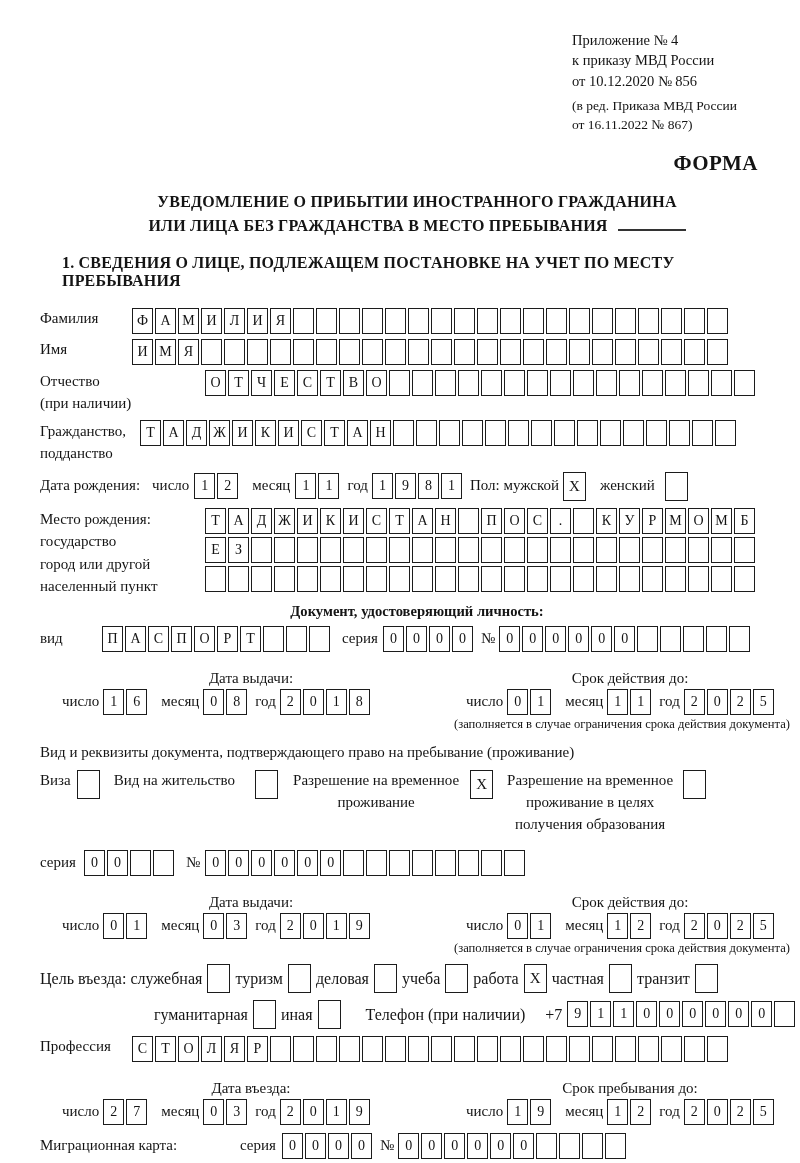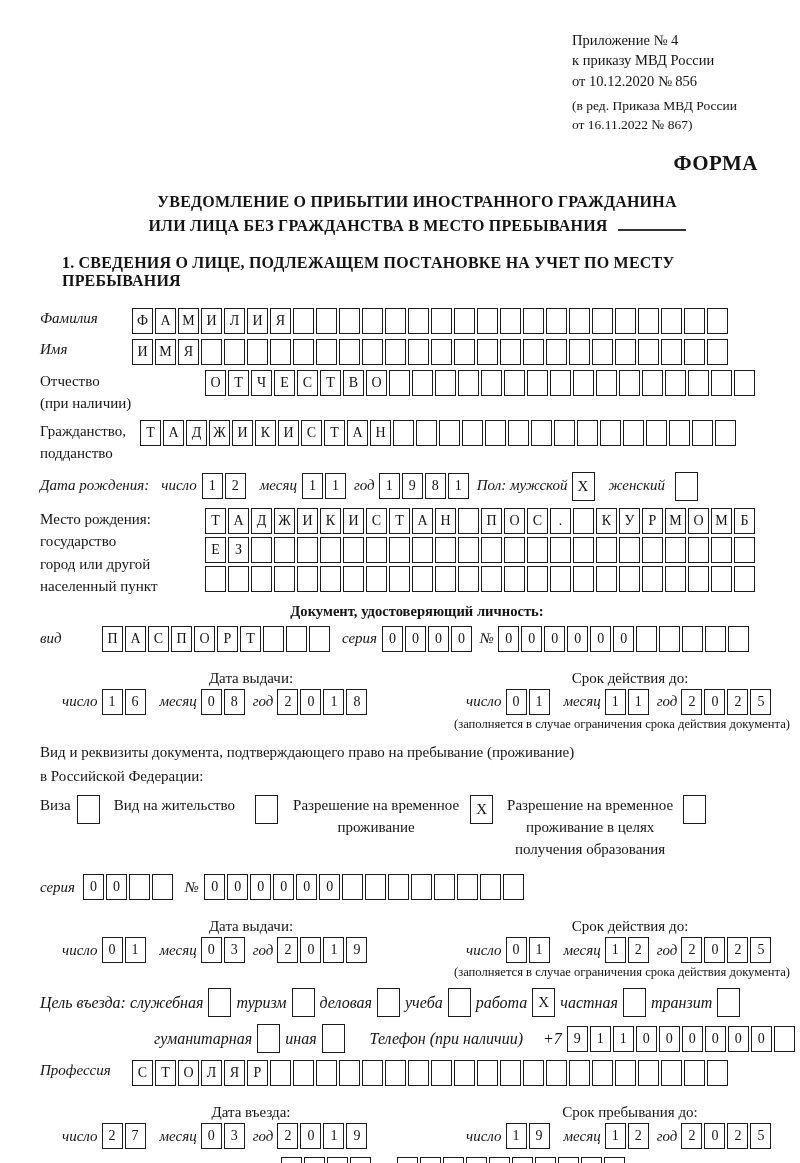--- a/index.html
+++ b/index.html
@@ -12,21 +12,21 @@
   
   .hdr{margin-left:auto;width:222px;font-size:14.5px;line-height:1.4;}
   .hdr .ed{font-size:13.5px;margin-top:6px;line-height:1.4;}
   .forma{font-weight:bold;text-align:right;padding-right:36px;font-size:21px;margin:16px 0 14px 0;letter-spacing:.5px;}
   .title{text-align:center;font-weight:bold;font-size:16px;line-height:1.5;margin-bottom:16px;letter-spacing:.2px;}
   .title-underline{display:inline-block;width:68px;border-bottom:2px solid #333;height:13px;margin-left:10px;}
   .s1{font-weight:bold;font-size:16px;margin:0 0 18px 22px;letter-spacing:.2px;}
 
   
   .row{display:flex;align-items:flex-start;margin-bottom:5px;}
-  .lbl{font-size:15px;line-height:1.45;flex:none;font-style:italic;}
+  .lbl{font-size:15px;line-height:1.45;flex:none;}
   .lbl2{font-size:15px;line-height:1.5;flex:none;}
   .w92{width:92px;}
   .w165{width:165px;}
   .boxes{display:flex;flex:none;}
   .cell{
     width:19px;height:24px;border:1.8px solid #1c1c1c;margin-right:2px;flex:none;
     display:flex;align-items:center;justify-content:center;
     font-size:14px;line-height:1;background:#fff;box-sizing:content-box;
   }
   .chk{
@@ -430,21 +430,20 @@
             <span class="cell">2</span>
             <span class="cell">5</span>
           </span>
       </div>
     </div>
   </div>
   <div class="footnote right">(заполняется в случае ограничения срока действия документа)</div>
 
   <div class="intro">
     <div>Вид и реквизиты документа, подтверждающего право на пребывание (проживание)</div>
-    <div>в Российской Федерации:</div>
   </div>
 
   <div class="options-row">
     <span class="opt-wrap">Виза</span>
     <span class="gap6"></span>
     <span class="chk"></span>
     <span class="gap14"></span>
     <span class="opt-wrap">Вид на жительство</span>
     <span class="gap20"></span>
     <span class="chk"></span>

